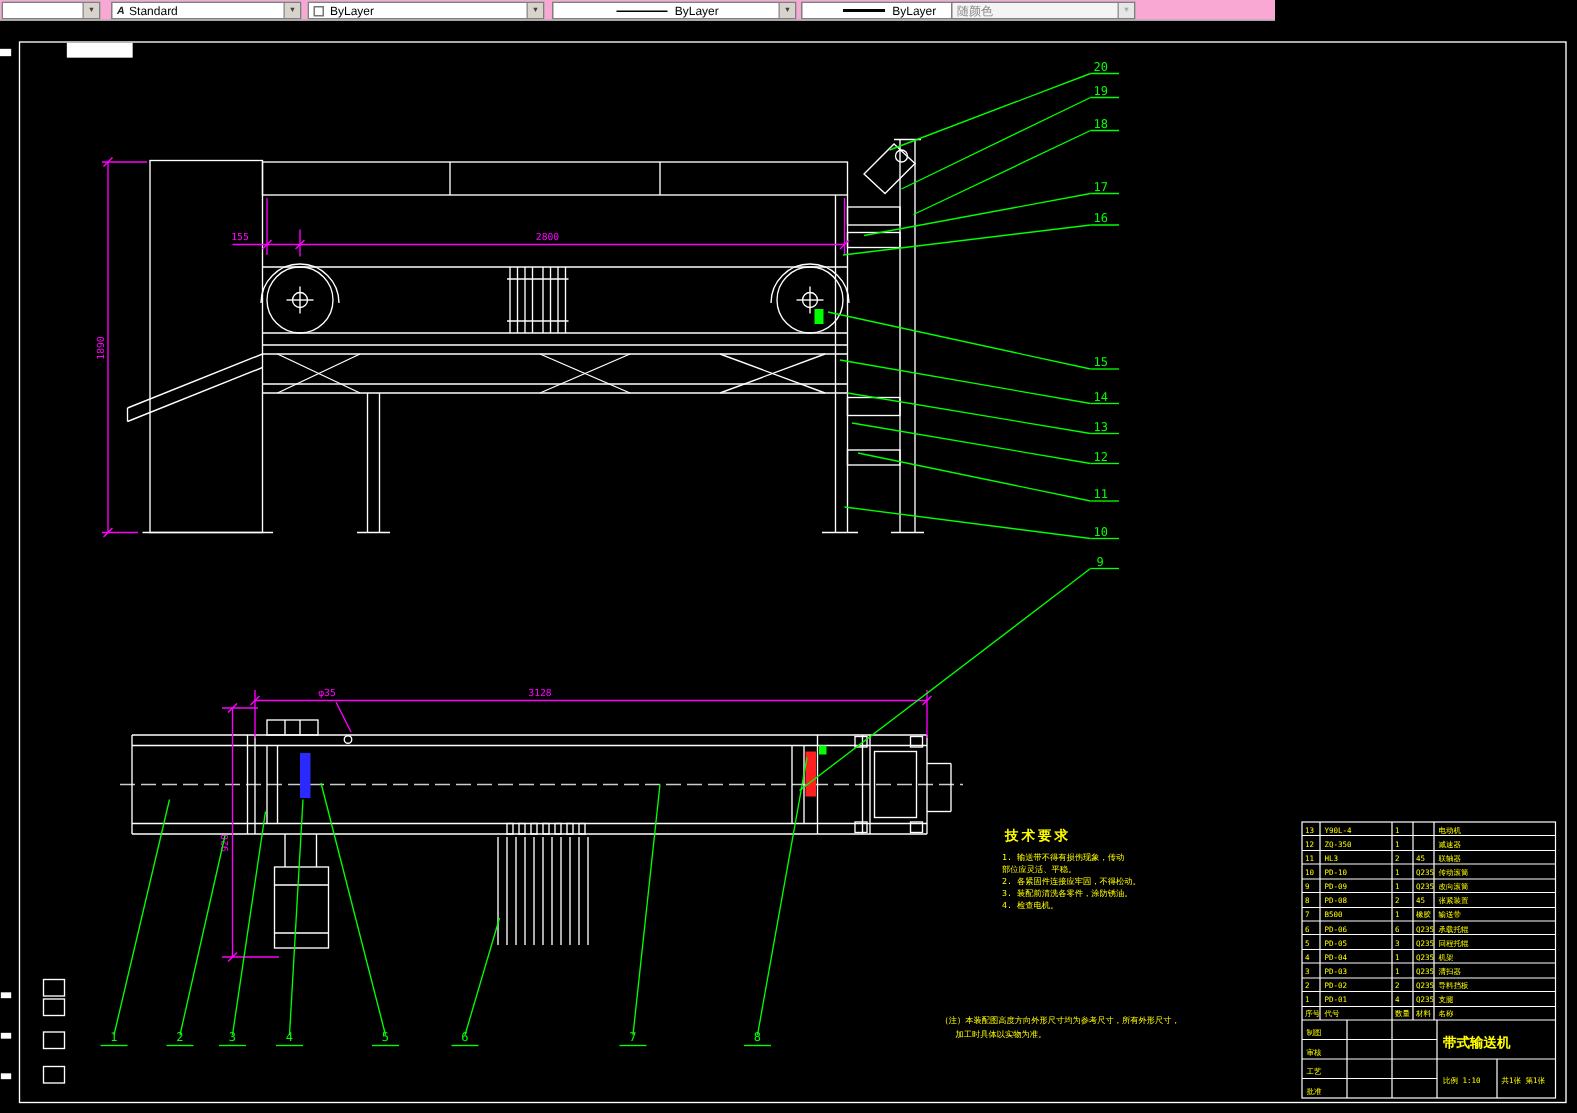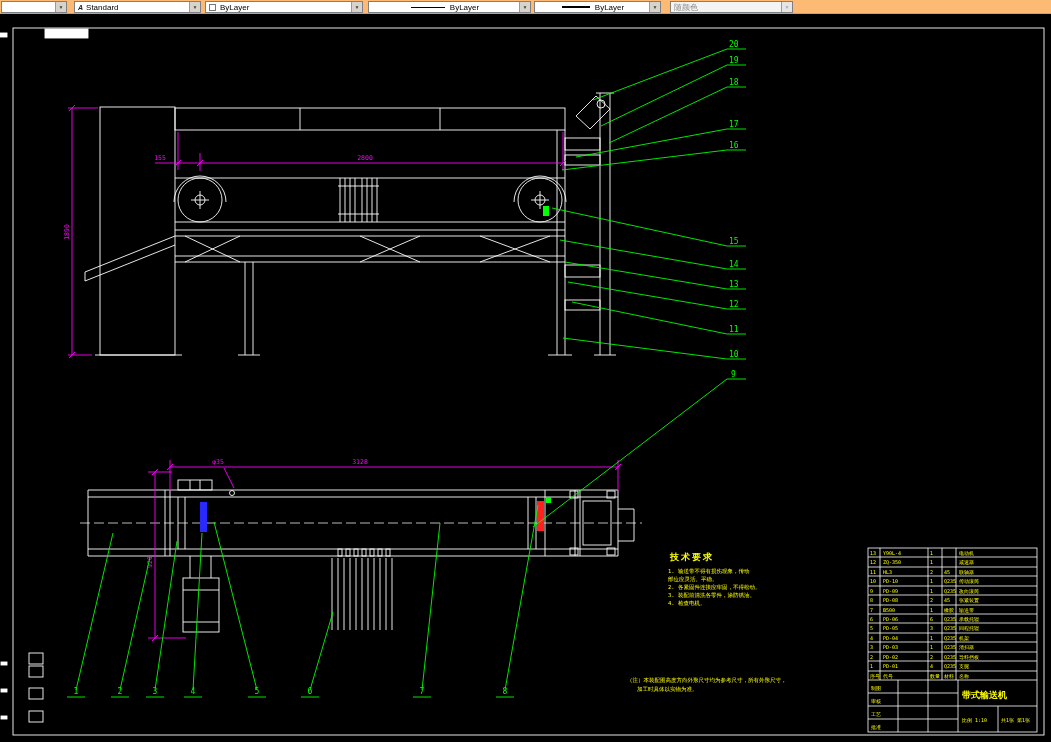--- a/index.html
+++ b/index.html
@@ -1,19 +1,19 @@
 <!DOCTYPE html>
 <html><head>
 <meta charset="utf-8">
 <style>
   *{margin:0;padding:0;box-sizing:border-box}
   html,body{width:1051px;height:742px;background:#000;overflow:hidden;position:relative;
     font-family:"Liberation Sans",sans-serif}
   
-  .toolbar{position:absolute;top:0;left:0;width:1051px;height:14px;background:#fdba74;
+  .toolbar{position:absolute;top:0;left:0;width:850px;height:14px;background:#f9a8d4;
     border-bottom:1px solid #a8a8a8;z-index:5}
   .combo{position:absolute;top:1px;height:12px;background:#fff;border:1px solid #7f7f7f;
     display:flex;align-items:center;font-size:8px;color:#000;padding-left:3px}
   .combo.center{justify-content:center;padding-right:12px}
   .combo .arrow{position:absolute;right:0;top:0;width:11px;height:10px;background:#d8d4cc;
     border-left:1px solid #9a9a9a;font-size:5px;color:#444;display:flex;align-items:center;
     justify-content:center;line-height:1}
   .combo.disabled{background:#f4f4f4;color:#8a8a8a}
   .combo.disabled .arrow{color:#aaa;background:#e6e6e6}
   .cicon{font-size:7px;font-weight:bold;font-style:italic;margin-right:3px;color:#222}
@@ -56,21 +56,21 @@
   <div class="combo center" style="left:368px;width:163px">
     <span class="ltline"></span>
     <span>ByLayer</span>
     <span class="arrow">▼</span>
   </div>
   <div class="combo center" style="left:534px;width:127px">
     <span class="ltline thin"></span>
     <span>ByLayer</span>
     <span class="arrow">▼</span>
   </div>
-  <div class="combo disabled" style="left:670px;width:123px">
+  <div class="combo disabled" style="left:634px;width:123px">
     <span>随颜色</span>
     <span class="arrow">▼</span>
   </div>
 </div>
 
 <div class="canvas">
 <svg width="1051" height="728" viewBox="0 14 1051 728">
 
   <g class="w">
     <rect x="13" y="28" width="1031" height="707"></rect>

